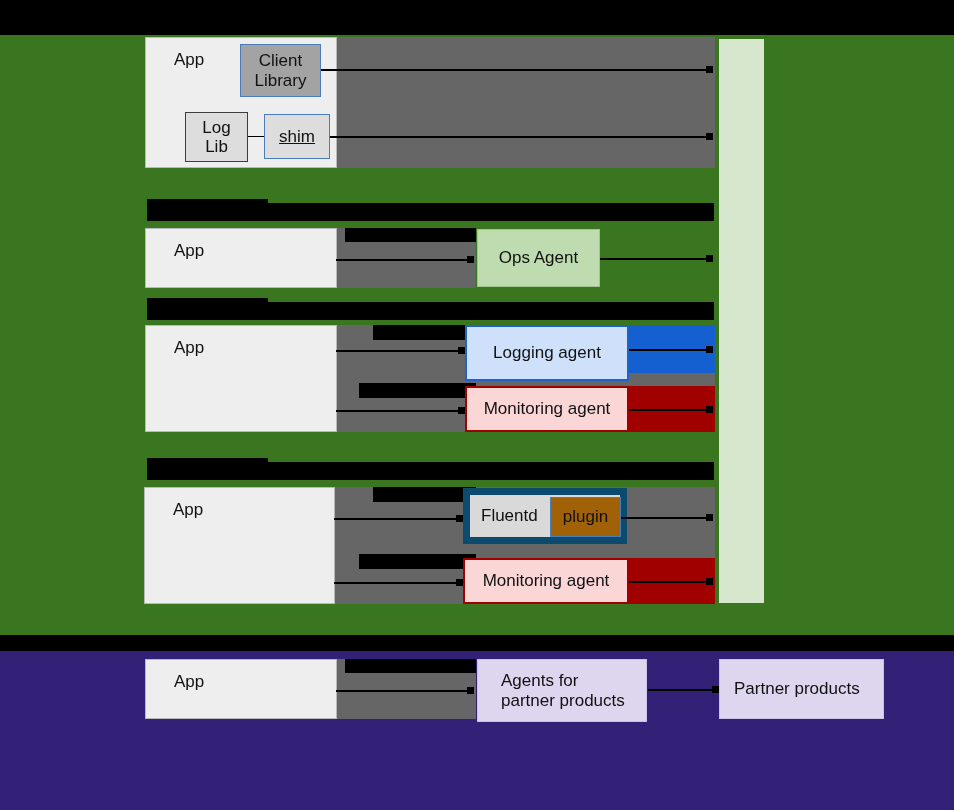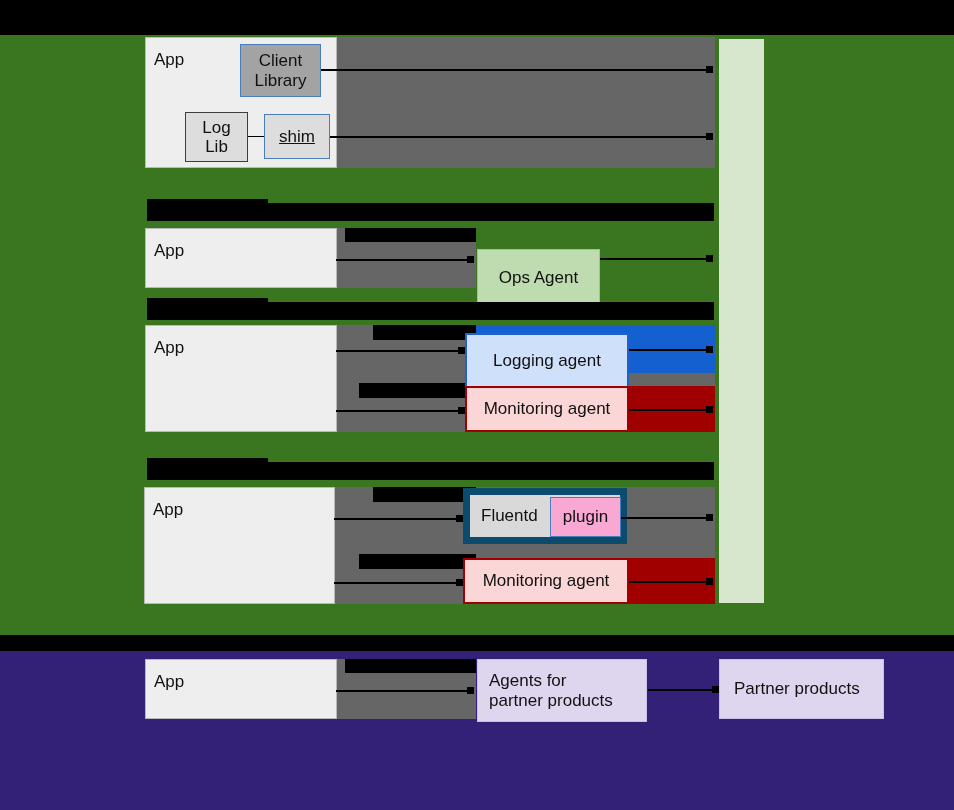--- a/index.html
+++ b/index.html
@@ -38,30 +38,30 @@
     line-height:1.12;
     white-space:pre-line;
   }
   .node.center{justify-content:center;text-align:center;}
   .node.left{justify-content:flex-start;text-align:left;}
 
   .app-box{
     background:#eeeeee;
     border:1px solid #b9b9b9;
     align-items:flex-start;
-    padding:12px 0 0 8px;
+    padding:12px 0 0 28px;
   }
   .client-lib{background:#a3a3a3;border:1.5px solid #4a7ebb;}
   .loglib{background:#dddddd;border:1.5px solid #3d3d3d;}
   .shim{background:#dddddd;border:1.5px solid #4a7ebb;}
-  .ops-agent{background:#bedcb0;border:1px solid #9fc48d;margin-top:20px;}
+  .ops-agent{background:#bedcb0;border:1px solid #9fc48d;}
   .logging-agent{background:#cfe0fb;border:2px solid #1f63c8;}
   .monitoring-agent{background:#fbd6d6;border:2px solid #a00000;}
   .fluentd{background:#d9d9d9;border:7px solid #0c4a6e;}
-  .plugin{background:#f9a8d4;border:1.5px solid #4a7ebb;}
+  .plugin{background:#a16207;border:1.5px solid #4a7ebb;}
   .partner-box{background:#ddd6ee;border:1px solid #c9c0e4;}
 
   
   .blob-blue{background:#1560d0;}
   .blob-darkred{background:#a00000;}
   .blob-gray{background:#666666;}
 
   
   .highlight-col{background:#d7e7cd;border:2px solid #3a7520;}
 
@@ -149,21 +149,21 @@
   <div class="node app-box" style="left:145px;top:325px;width:192px;height:107px;z-index:2;">
     <span>App</span>
   </div>
 
   <div class="wire" style="left:336px;top:350px;width:126px;z-index:3;"></div>
   <div class="dot" style="left:458px;top:347px;z-index:3;"></div>
 
   <div class="wire" style="left:336px;top:410px;width:126px;z-index:3;"></div>
   <div class="dot" style="left:458px;top:407px;z-index:3;"></div>
 
-  <div class="node center logging-agent" style="left:465px;top:325px;width:164px;height:56px;z-index:3;margin-top:8px;">
+  <div class="node center logging-agent" style="left:465px;top:325px;width:164px;height:56px;z-index:3;">
     <span>Logging agent</span>
   </div>
 
   <div class="wire" style="left:629px;top:349px;width:81px;z-index:3;"></div>
   <div class="dot" style="left:706px;top:346px;z-index:3;"></div>
 
   <div class="node center monitoring-agent" style="left:465px;top:386px;width:164px;height:46px;z-index:3;">
     <span>Monitoring agent</span>
   </div>
 
@@ -210,21 +210,21 @@
   <div class="abs redact-gray" style="left:336px;top:659px;width:140px;height:60px;"></div>
   <div class="abs redact-black" style="left:345px;top:659px;width:131px;height:14px;"></div>
 
   <div class="node app-box" style="left:145px;top:659px;width:192px;height:60px;">
     <span>App</span>
   </div>
 
   <div class="wire" style="left:336px;top:690px;width:135px;"></div>
   <div class="dot" style="left:467px;top:687px;"></div>
 
-  <div class="node left partner-box" style="left:477px;top:659px;width:170px;height:63px;padding-left:11px;z-index:2;">
+  <div class="node left partner-box" style="left:477px;top:659px;width:170px;height:63px;padding-left:23px;z-index:2;">
     <span>Agents for
 partner products</span>
   </div>
 
   <div class="wire" style="left:648px;top:689px;width:68px;"></div>
   <div class="dot" style="left:712px;top:686px;"></div>
 
   <div class="node left partner-box" style="left:719px;top:659px;width:165px;height:60px;padding-left:14px;">
     <span>Partner products</span>
   </div>

